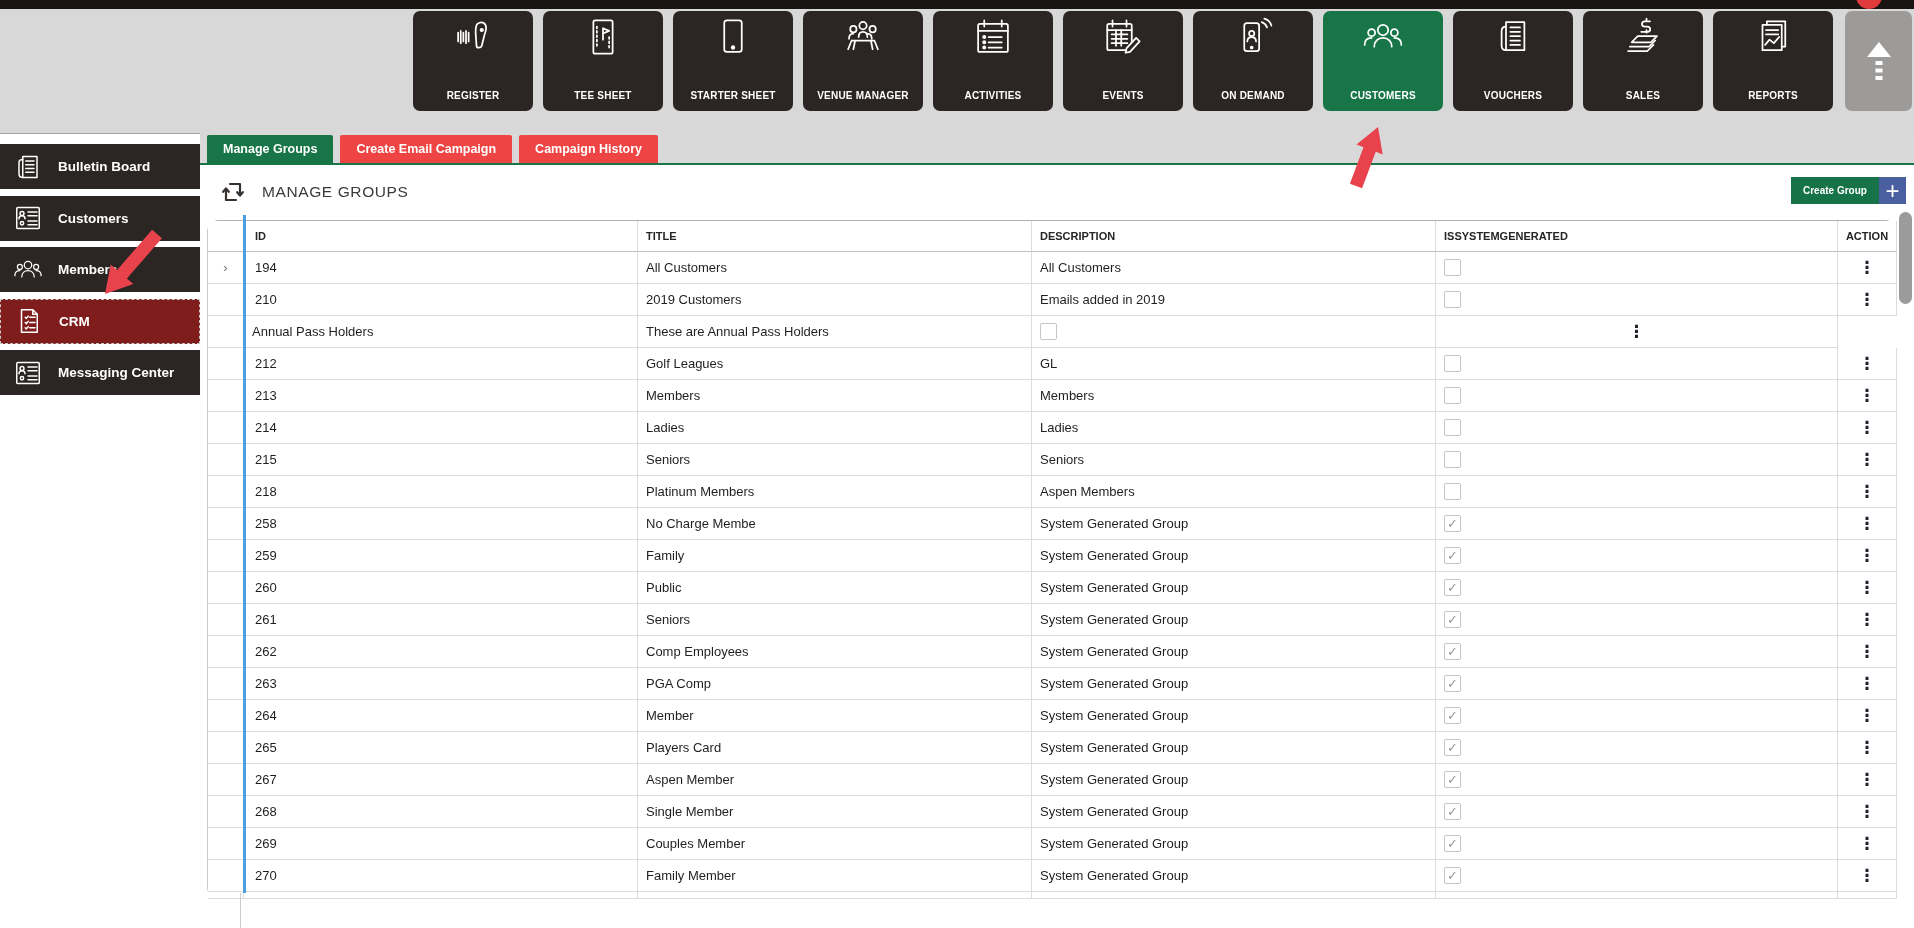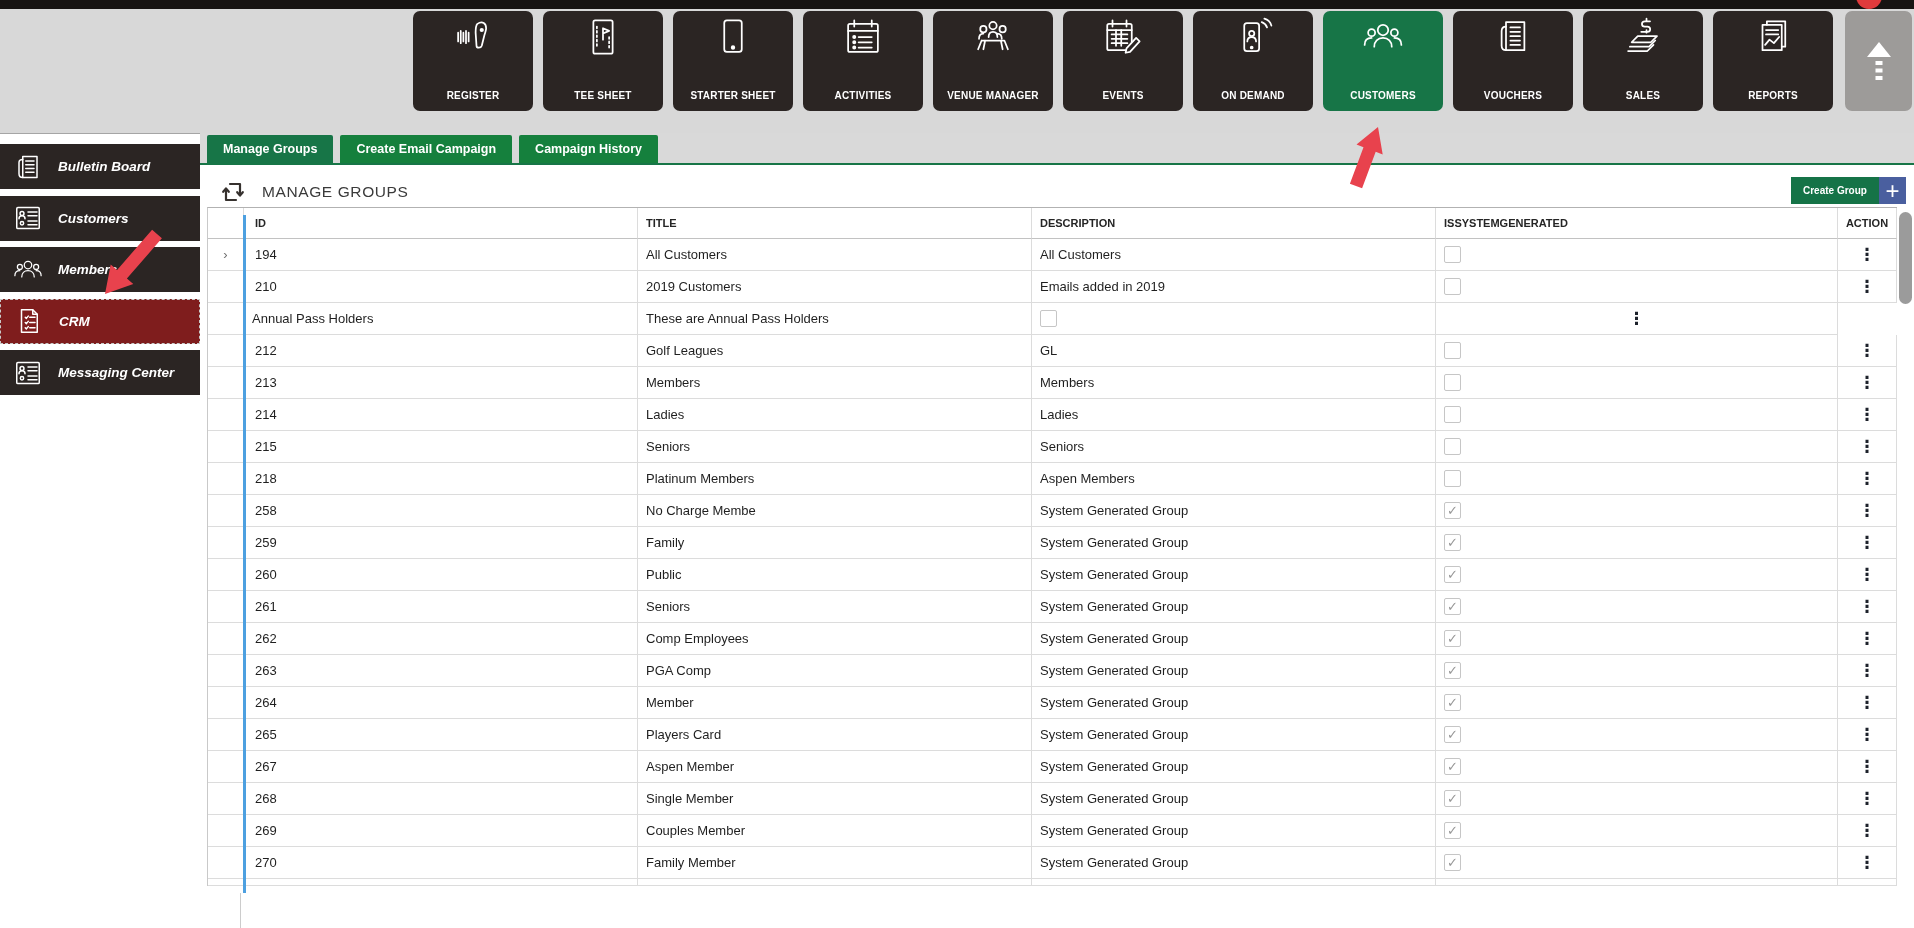--- a/index.html
+++ b/index.html
@@ -22,46 +22,46 @@
   .nav-btn{width:120px;height:100px;background:#2b2523;border-radius:7px;display:flex;flex-direction:column;
            align-items:center;justify-content:flex-end;padding-bottom:10px;box-sizing:border-box;cursor:pointer;gap:28px;}
   .nav-btn.active{background:#177547;}
   .nav-icon{flex:1;display:flex;align-items:center;justify-content:center;width:100%;}
   .nav-icon svg{stroke:#fff;fill:none;stroke-width:2;stroke-linecap:round;stroke-linejoin:round;}
   .nav-label{font-size:10px;font-weight:700;color:#fff;letter-spacing:.2px;white-space:nowrap;}
   #scroll-up-btn{left:1845px;top:11px;width:67px;height:100px;background:#9d9b99;border-radius:7px;
                  display:flex;align-items:center;justify-content:center;z-index:2;}
 
   
-  #sidebar{left:0;top:144px;width:233px;z-index:2;font-style:italic;}
+  #sidebar{left:0;top:144px;width:233px;z-index:2;}
   .side-item{width:200px;height:45px;background:#2b2523;margin-bottom:6.5px;display:flex;align-items:center;cursor:pointer;box-sizing:border-box;}
   .side-item.active{background:#7f1d1d;border:1px dashed #c9cac9;}
   .side-icon{width:34px;height:34px;margin-left:11px;display:flex;align-items:center;justify-content:center;}
   .side-icon svg{stroke:#fff;fill:none;stroke-width:2;stroke-linecap:round;stroke-linejoin:round;}
   .side-label{margin-left:13px;font-size:13.5px;font-weight:600;color:#fff;white-space:nowrap;}
 
   
   #tab-strip{left:200px;top:133px;width:1714px;height:32px;background:#d9d9d9;border-bottom:2px solid #177547;
              display:flex;align-items:flex-end;padding-left:7px;box-sizing:border-box;z-index:1;}
-  .tab{height:28px;display:flex;align-items:center;padding:0 16px;margin-right:7px;background:#15803d;color:#fff;
+  .tab{height:28px;display:flex;align-items:center;padding:0 16px;margin-right:7px;background:#ef4444;color:#fff;
        font-size:12.5px;font-weight:700;border-radius:2px 2px 0 0;cursor:pointer;white-space:nowrap;}
   .tab.active{background:#177547;}
 
   
   #refresh-btn{left:221px;top:180px;width:24px;height:24px;cursor:pointer;}
   #refresh-btn svg{stroke:#36312e;fill:none;stroke-width:2.2;stroke-linecap:round;stroke-linejoin:round;}
   #page-title{left:262px;top:183px;font-size:15.5px;color:#3a3a3a;letter-spacing:.6px;}
   #create-group-btn{left:1791px;top:177px;height:27px;display:flex;cursor:pointer;z-index:3;}
   #create-group-btn .cg-label{background:#157347;color:#fff;font-size:10px;font-weight:600;display:flex;
        align-items:center;padding:0 12px;}
   #create-group-btn .cg-plus{width:27px;background:#4a5f9f;color:#fff;font-size:24px;font-weight:300;
        display:flex;align-items:center;justify-content:center;line-height:1;}
 
   
-  #table{left:207px;top:207px;width:1689px;height:678px;border-left:1px solid #c9c9c9;border-top:1px solid #b2b2b2;box-sizing:content-box;}
+  #table{left:207px;top:220px;width:1689px;height:678px;border-left:1px solid #c9c9c9;border-top:1px solid #b2b2b2;box-sizing:content-box;border-radius:12px;}
   .trow{display:grid;grid-template-columns:36px 394px 394px 404px 402px 59px;}
   .tc{border-right:1px solid #dcdcdc;border-bottom:1px solid #dcdcdc;display:flex;align-items:center;
       padding:0 8px;font-size:13px;color:#1f1f1f;height:32px;box-sizing:border-box;overflow:hidden;white-space:nowrap;background:#fff;}
   .thead .tc{height:31px;font-size:11px;font-weight:700;color:#252525;border-bottom:1px solid #c2c2c2;}
   .tc.texp{justify-content:center;padding:0;color:#6e6e6e;font-size:13px;}
   .tc.tid{padding-left:11px;}
   .tc.tact{justify-content:center;padding:0;}
   .kebab{font-size:17px;font-weight:700;color:#1d222b;line-height:1;cursor:pointer;}
   .cb{width:17px;height:17px;border:1px solid #c6c6c6;border-radius:2px;background:#fff;display:flex;
       align-items:center;justify-content:center;font-size:13px;color:#979797;box-sizing:border-box;cursor:pointer;}
@@ -124,43 +124,43 @@
           <svg width="44" height="42" viewBox="0 0 48 48">
             <rect x="14" y="5" width="20" height="36" rx="3"></rect>
             <circle cx="24" cy="36" r="1.5" fill="#fff"></circle>
           </svg>
         </div>
       <div class="nav-label">STARTER SHEET</div>
     </div>
     <div class="nav-btn">
       <div class="nav-icon">
           <svg width="44" height="42" viewBox="0 0 48 48">
+            <circle cx="13" cy="15" r="3.6"></circle>
+            <circle cx="24" cy="11" r="4.2"></circle>
+            <circle cx="35" cy="15" r="3.6"></circle>
+            <path d="M8 26c0-4 2-6 5-6M29 20c3 0 5 2 5 6M19 24c0-4 2-6 5-6s5 2 5 6"></path>
+            <path d="M11 28h26l4 10M11 28l-4 10M15 28l-2 10M33 28l2 10"></path>
+          </svg>
+        </div>
+      <div class="nav-label">VENUE MANAGER</div>
+    </div>
+    <div class="nav-btn">
+      <div class="nav-icon">
+          <svg width="44" height="42" viewBox="0 0 48 48">
             <rect x="7" y="9" width="34" height="32" rx="2"></rect>
             <path d="M14 5v7M34 5v7M7 17h34"></path>
             <circle cx="14" cy="24" r="1.3" fill="#fff"></circle>
             <path d="M19 24h15"></path>
             <circle cx="14" cy="30" r="1.3" fill="#fff"></circle>
             <path d="M19 30h15"></path>
             <circle cx="14" cy="36" r="1.3" fill="#fff"></circle>
             <path d="M19 36h15"></path>
           </svg>
         </div>
       <div class="nav-label">ACTIVITIES</div>
-    </div>
-    <div class="nav-btn">
-      <div class="nav-icon">
-          <svg width="44" height="42" viewBox="0 0 48 48">
-            <circle cx="13" cy="15" r="3.6"></circle>
-            <circle cx="24" cy="11" r="4.2"></circle>
-            <circle cx="35" cy="15" r="3.6"></circle>
-            <path d="M8 26c0-4 2-6 5-6M29 20c3 0 5 2 5 6M19 24c0-4 2-6 5-6s5 2 5 6"></path>
-            <path d="M11 28h26l4 10M11 28l-4 10M15 28l-2 10M33 28l2 10"></path>
-          </svg>
-        </div>
-      <div class="nav-label">VENUE MANAGER</div>
     </div>
     <div class="nav-btn">
       <div class="nav-icon">
           <svg width="44" height="42" viewBox="0 0 48 48">
             <rect x="6" y="9" width="28" height="30" rx="2"></rect>
             <path d="M12 5v7M28 5v7M6 16h28"></path>
             <path d="M11 21h18M11 26h18M11 31h18M16 16v18M22 16v18"></path>
             <path d="M28 37l11-12 4 4-11 12-5 1z" fill="#2b2523"></path>
           </svg>
         </div>

